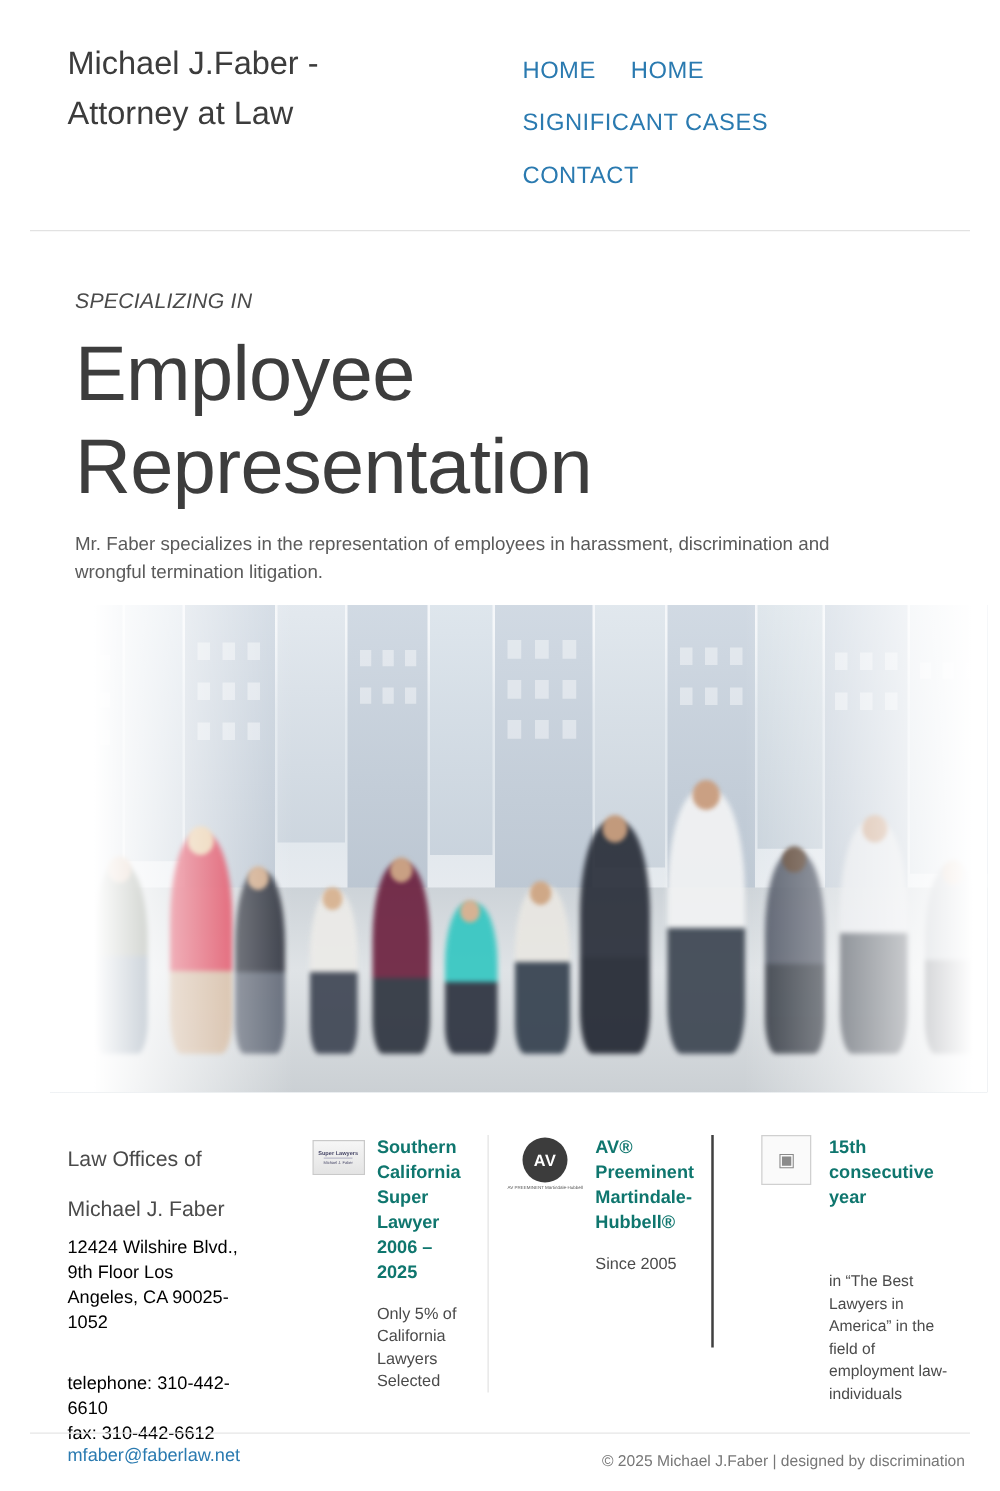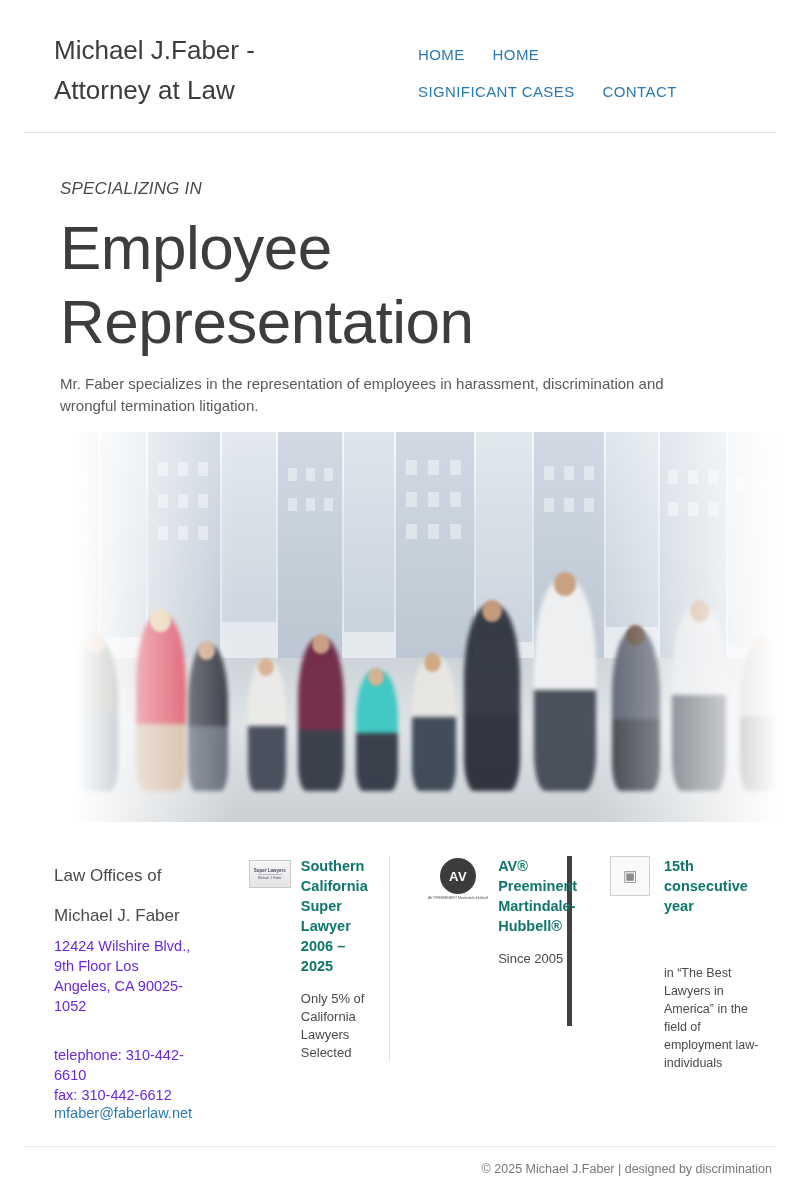--- a/index.html
+++ b/index.html
@@ -41,21 +41,21 @@
     margin: 0; padding: 0;
     display: flex;
     flex-wrap: wrap;
     max-width: 330px;
   }
   nav.main-nav li { margin: 0 0 0 0; }
   nav.main-nav a {
     display: block;
     color: #2a7ab0;
     text-decoration: none;
-    font-size: 15px;
+    font-size: 19px;
     letter-spacing: .4px;
     padding: 10px 14px 10px 14px;
   }
 
   .header-rule {
     margin: 22px 24px 0 24px;
     border-top: 1px solid #e2e2e2;
   }
 
   
@@ -141,32 +141,32 @@
   
   .footer-cols {
     display: flex;
     padding: 34px 24px 0 24px;
     align-items: flex-start;
     gap: 24px;
   }
   .fcol { padding: 0 14px; }
   .fcol-1 { width: 215px; padding-left: 30px; }
   .fcol-2 { width: 180px; display: flex; gap: 10px; border-right: 1px solid #e4e4e4; min-height: 170px; }
-  .fcol-3 { width: 180px; display: flex; gap: 10px; border-right: 5px solid #404040; min-height: 170px; }
+  .fcol-3 { width: 180px; display: flex; gap: 10px; border-right: 2px solid #404040; min-height: 170px; justify-content: flex-end; }
   .fcol-4 { width: 210px; display: flex; gap: 14px; }
 
   .office-line {
     font-size: 17px;
     color: #4a4a4a;
     line-height: 40px;
   }
   .addr, .tel {
     font-size: 14.5px;
     line-height: 20px;
-    color: #6d28d9;
+    color: #000000;
   }
   .tel { margin-top: 29px; }
   .email-link {
     color: #2a7ab0;
     text-decoration: none;
     font-size: 14.5px;
     display: block;
   }
 
   .badge-title {

